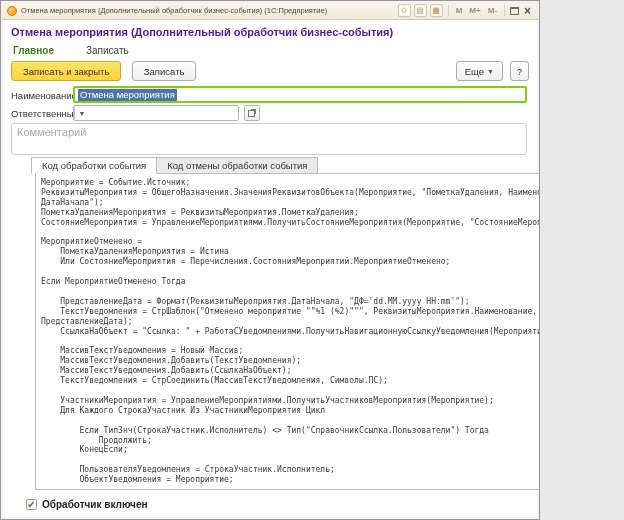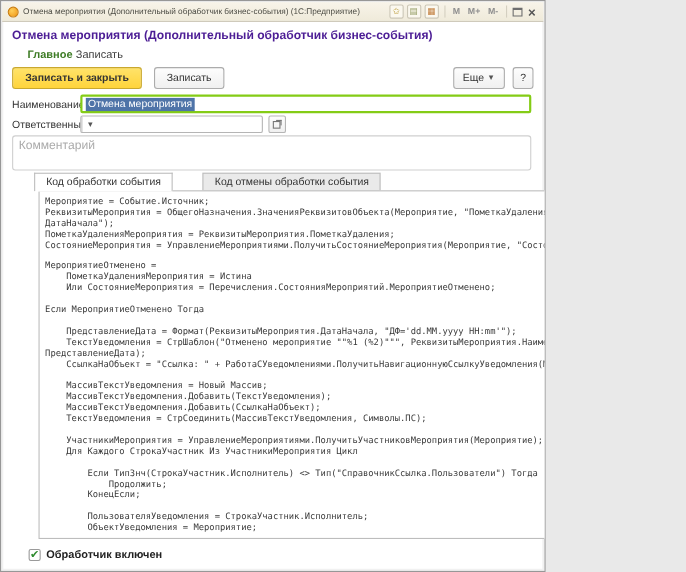--- a/index.html
+++ b/index.html
@@ -1,47 +1,47 @@
 <!DOCTYPE html>
 <html><head>
 <meta charset="utf-8">
 <style>
   * { margin:0; padding:0; box-sizing:border-box; }
   html,body { width:624px; height:520px; font-family:"Liberation Sans", sans-serif; background:#E9E9E9; }
-  .window { position:relative; width:496px; height:520px; background:#FFFFFF;
+  .window { position:relative; width:540px; height:520px; background:#FFFFFF;
             border:1px solid #979797; box-shadow: inset 0 0 0 2px #F1F1F1; overflow:hidden; }
 
   
   .titlebar { position:absolute; left:1px; top:1px; right:1px; height:18px;
               background:linear-gradient(#F8F4E9,#EFEADA); border-bottom:1px solid #CFCABB;
               display:flex; align-items:center; padding:0 5px; gap:4px; }
   .app-icon { width:10px; height:10px; border-radius:50%;
               background:radial-gradient(circle at 35% 35%, #FFCE58, #EF9413);
               border:1px solid #C97E12; flex:0 0 auto; }
   .titlebar-title { font-size:7.5px; color:#4A4A42; white-space:nowrap; overflow:hidden; flex:1 1 auto; }
   .tb-controls { display:flex; align-items:center; gap:3px; flex:0 0 auto; }
   .tb-ico { width:13px; height:13px; border:1px solid #CBC6B6; background:#FBF8EF; border-radius:2px;
             display:flex; align-items:center; justify-content:center; font-size:8px; line-height:1; }
   .tb-sep { width:1px; height:11px; background:#D4CFC0; margin:0 2px; }
   .tb-m { font-size:8px; font-weight:bold; color:#8F8F8F; padding:0 2px; }
   .tb-max { width:9px; height:8px; border:1px solid #6E6E6E; border-top-width:2px; }
   .tb-close { font-size:12px; font-weight:bold; color:#555; line-height:1; padding:0 2px; }
 
   
   .page-title { position:absolute; left:10px; top:25px; font-size:11px; font-weight:bold; color:#4c1d95; }
-  .nav-tabs { position:absolute; left:24px; top:44px; display:flex; gap:3px;text-align:right; }
+  .nav-tabs { position:absolute; left:12px; top:44px; display:flex; gap:32px;text-align:right; }
   .nav-tab { font-size:10px; color:#3F3F3F; cursor:default; }
   .nav-tab.active { color:#3E7C26; font-weight:bold; }
 
   
   .toolbar { position:absolute; left:10px; right:10px; top:60px; height:21px; }
   .btn { display:inline-flex; align-items:center; justify-content:center; height:20px;
          border:1px solid #ACACAC; border-radius:3px; background:linear-gradient(#FDFDFD,#F0F0F0);
          font-size:9.5px; color:#333; padding:0 11px; vertical-align:top; }
-  .btn-primary { background:linear-gradient(#FFE36A,#FFD43B); border-color:#C9A82E; font-weight:bold; }
+  .btn-primary { background:linear-gradient(#FFE36A,#FFD43B); border-color:#C9A82E; font-weight:normal; }
   .btn-more { position:absolute; right:26px; top:0; padding:0 8px; gap:3px; }
   .btn-help { position:absolute; right:0; top:0; width:19px; padding:0; }
   .chev { font-size:7px; color:#555; }
 
   
   .form-label { position:absolute; left:10px; font-size:9.5px; color:#333; }
   .name-input { position:absolute; left:72px; right:12px; top:85px; height:17px;
                 border:2px solid #84cc16; border-radius:2px; background:#FFF;
                 display:flex; align-items:center; padding:0 3px; }
   .name-sel { background:#4F74A8; color:#FFF; font-size:9.5px; padding:0 2px; line-height:12px; }
@@ -56,21 +56,21 @@
               display:flex; align-items:center; justify-content:center; }
   .icon-open { position:relative; width:8px; height:8px; }
   .icon-open::before { content:""; position:absolute; left:0; bottom:0; width:5px; height:5px; border:1px solid #777; }
   .icon-open::after  { content:""; position:absolute; right:0; top:0; width:4px; height:4px;
                        border-top:1px solid #777; border-right:1px solid #777; }
   .comment-box { position:absolute; left:10px; right:12px; top:122px; height:32px;
                  border:1px solid #CFCFCF; border-radius:3px; background:#FFF;
                  font-size:11px; color:#ABABAB; padding:2px 5px; }
 
   
-  .code-tabs { position:absolute; left:30px; top:156px; display:flex;gap:28px; }
+  .code-tabs { position:absolute; left:30px; top:156px; display:flex; }
   .code-tab { height:17px; padding:0 10px; display:flex; align-items:center; font-size:9.5px; color:#333;
               border:1px solid #BDBDBD; background:#EAEAEA; margin-right:-1px; position:relative; }
   .code-tab.active { background:#FFF; border-bottom:1px solid #FFF; z-index:2; }
   .code-panel { position:absolute; left:34px; top:172px; width:572px; height:317px;
                 border:1px solid #BDBDBD; background:#FFF; }
   .code-pre { position:absolute; left:5px; top:4px; right:16px; bottom:3px; overflow:hidden;
               font-family:"DejaVu Sans Mono", monospace; font-size:8px; line-height:9.9px;
               color:#3A3A3A; white-space:pre; }
   .vscroll { position:absolute; top:1px; right:1px; bottom:1px; width:13px; }
   .vs-up, .vs-down { position:absolute; left:0; width:13px; height:12px; text-align:center;

